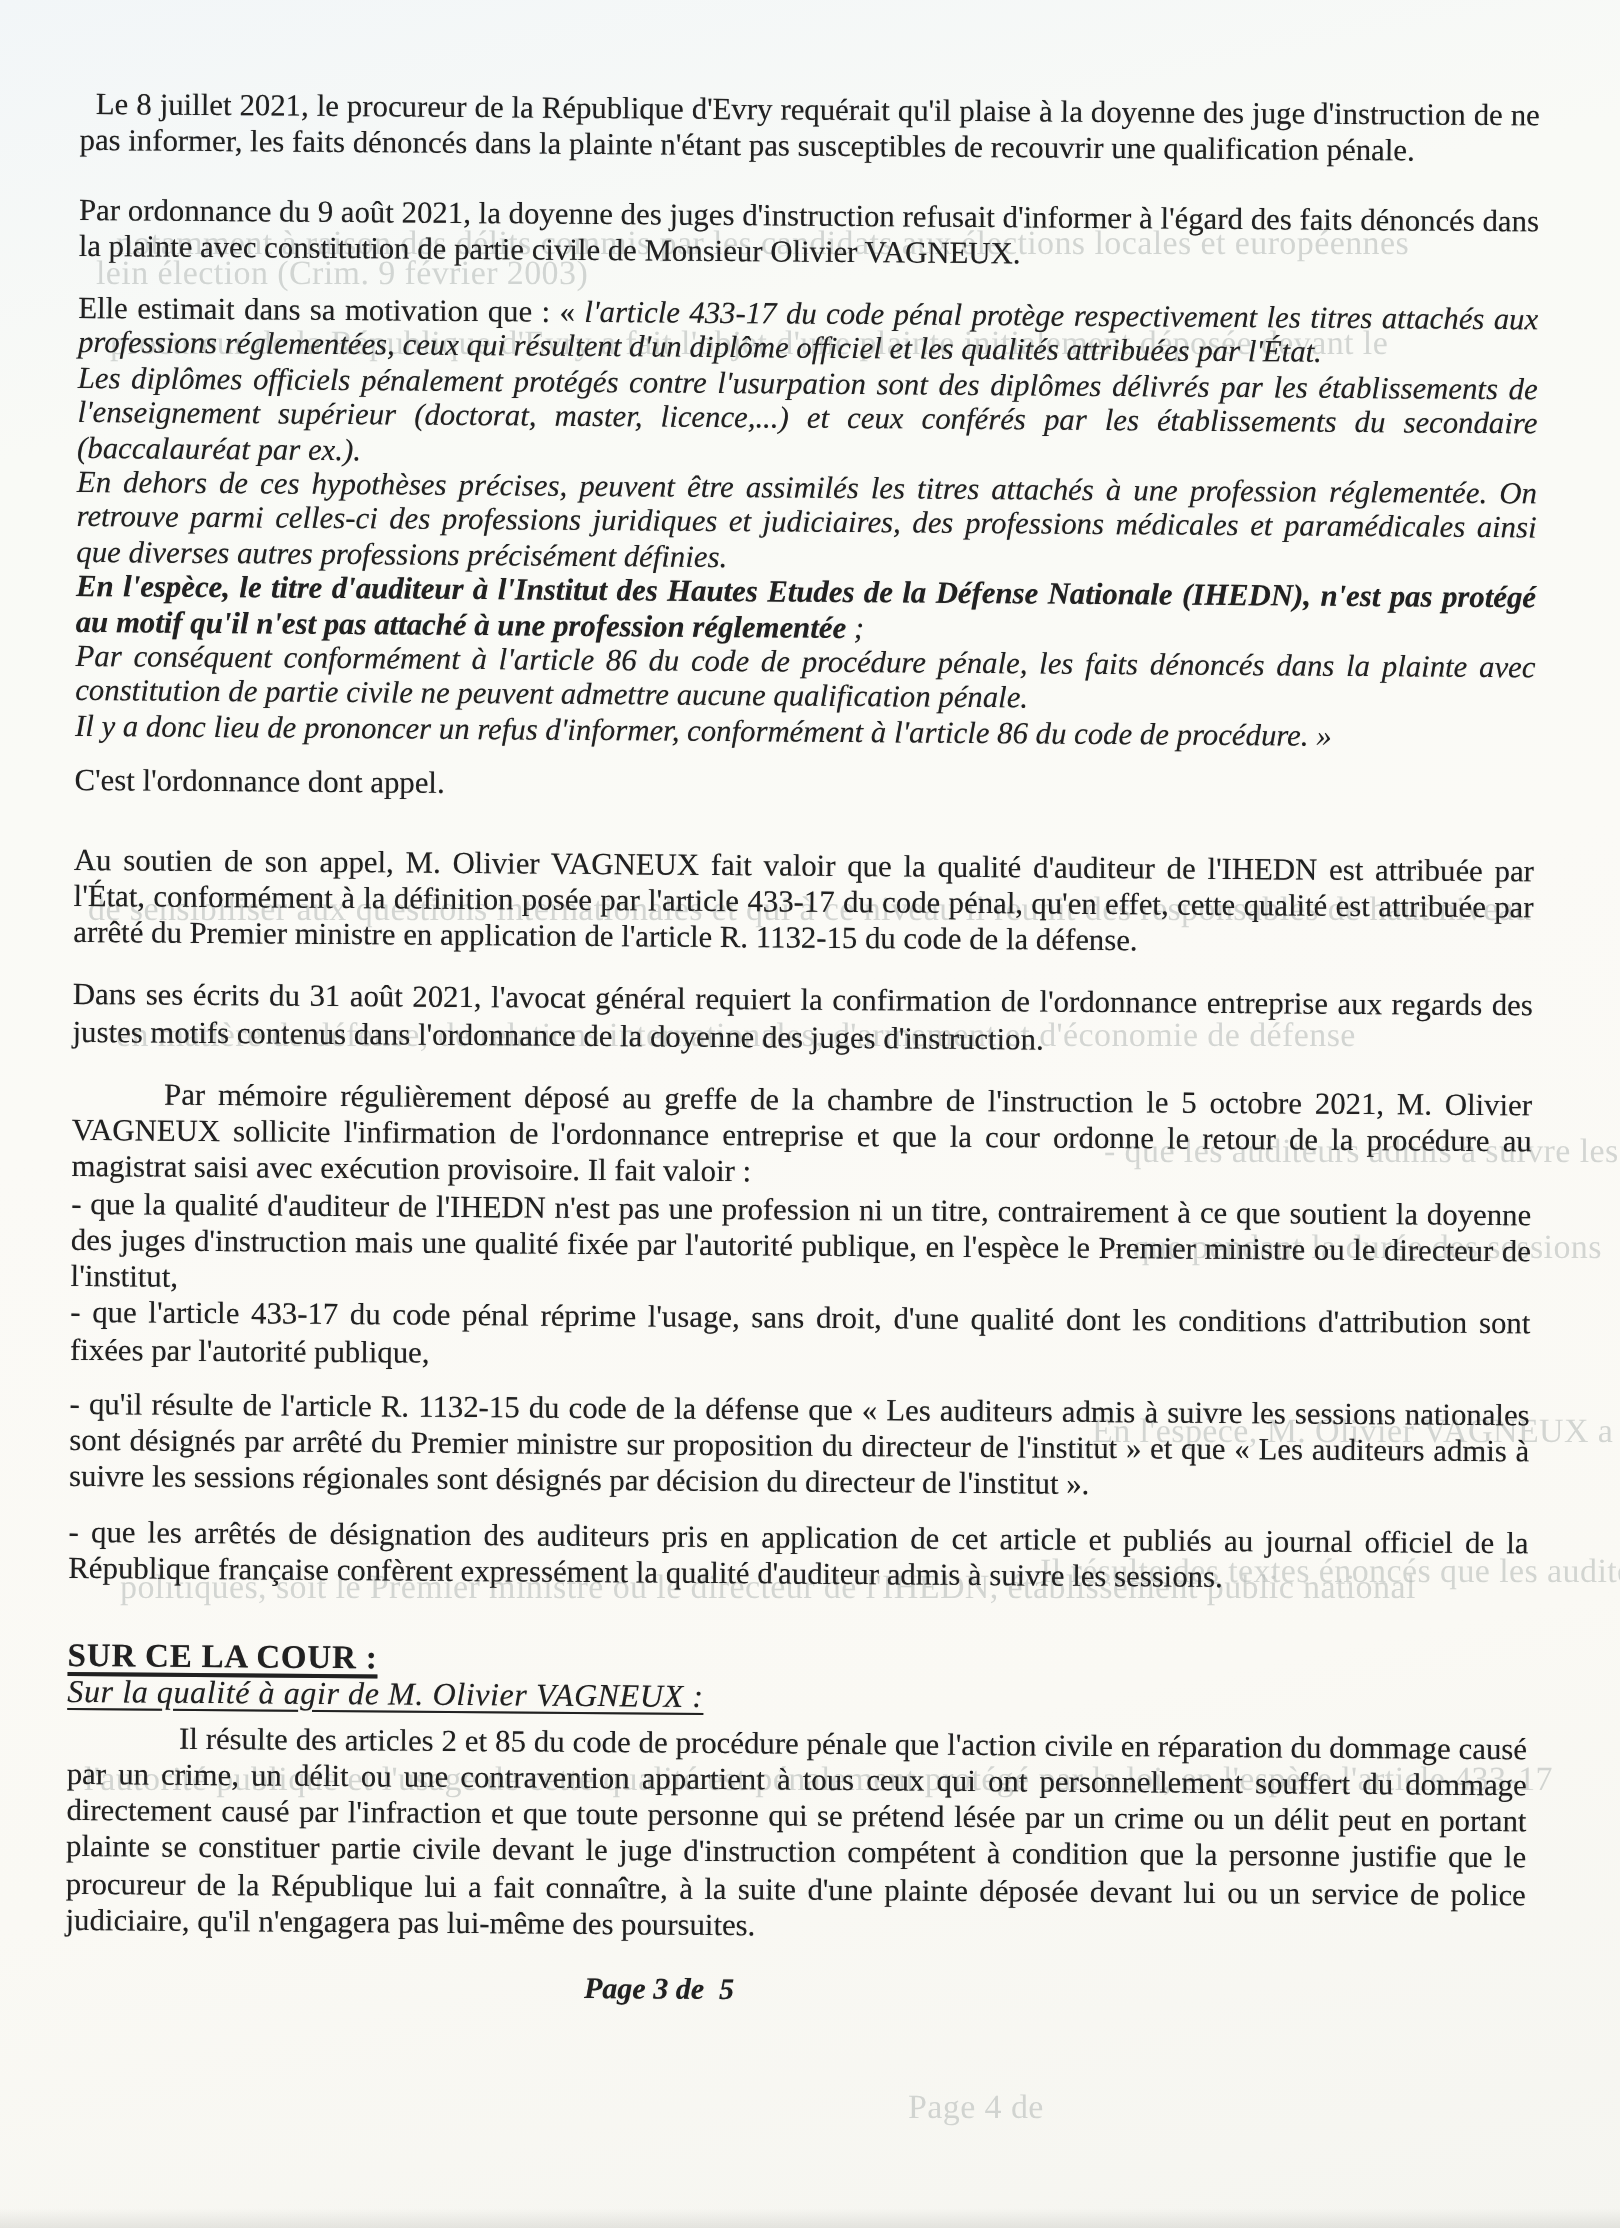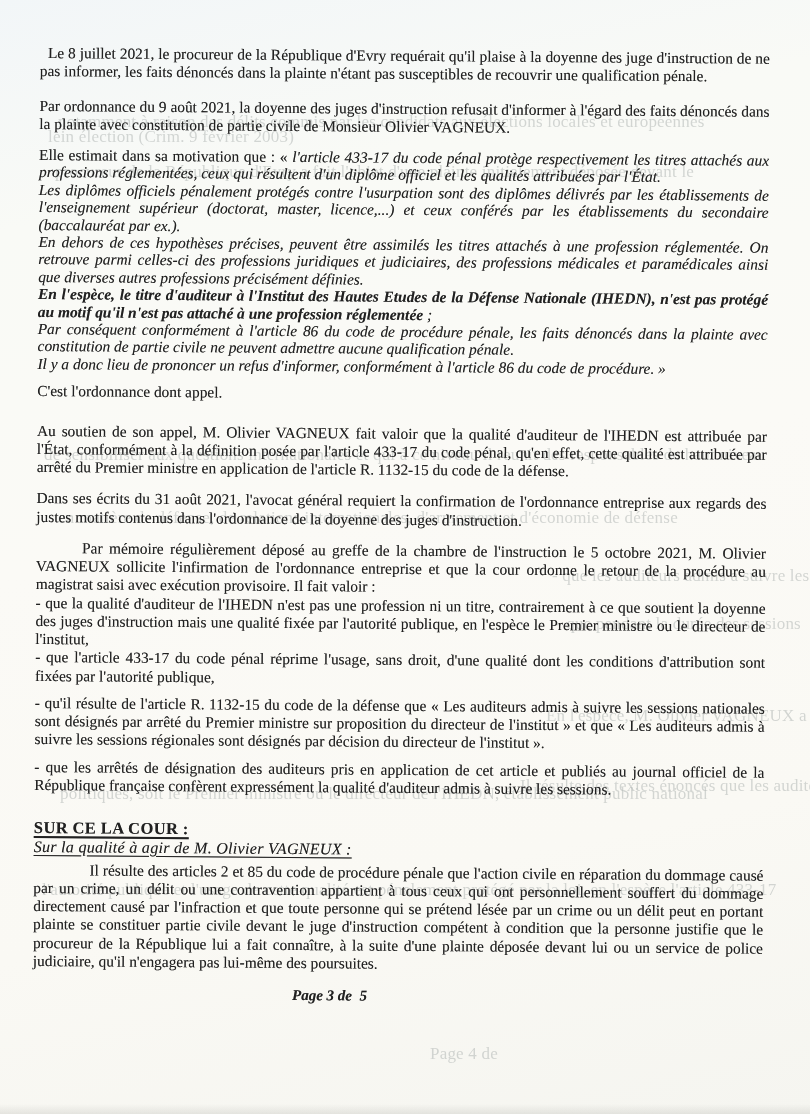--- a/index.html
+++ b/index.html
@@ -106,21 +106,21 @@
     <div class="ghost" style="top:127px; left:48px;">lein élection (Crim. 9 février 2003)</div>
     <div class="ghost" style="top:162px; left:55px;">procureur de la République d'Evry a fait l'objet d'une plainte initialement déposée devant le</div>
     <div class="ghost" style="top:445px; left:44px;">de sensibiliser aux questions internationales et qui à ce niveau il reunit des responsables de haut niveau</div>
     <div class="ghost" style="top:566px; left:552px;">- que les auditeurs admis à suivre les sessions</div>
     <div class="ghost" style="top:508px; left:58px;">en matière de défense, de relations internationales, d'armement et d'économie de défense</div>
     <div class="ghost" style="top:614px; left:556px;">- que pendant la durée des sessions</div>
     <div class="ghost" style="top:706px; left:546px;">En l'espèce, M. Olivier VAGNEUX a porté plainte du chef</div>
     <div class="ghost" style="top:776px; left:520px;">Il résulte des textes énoncés que les auditeurs</div>
     <div class="ghost" style="top:784px; left:60px;">politiques, soit le Premier ministre ou le directeur de l'IHEDN, établissement public national</div>
     <div class="ghost" style="top:880px; left:42px;">l'autorité publique et l'usage de cette qualité est pénalement protégé par la loi, en l'espèce l'article 433-17</div>
-    <div class="ghost" style="top:1044px; left:430px;">Page 4 de</div>
+    <div class="ghost" style="top:1044px; left:454px;">Page 4 de</div>
   </div>
 
   <div class="content">
 
     <p class="para indent-sm mb-a">Le 8 juillet 2021, le procureur de la République d'Evry requérait qu'il plaise à la doyenne des juge d'instruction de ne pas informer, les faits dénoncés dans la plainte n'étant pas susceptibles de recouvrir une qualification pénale.</p>
 
     <p class="para mb-b">Par ordonnance du 9 août 2021, la doyenne des juges d'instruction refusait d'informer à l'égard des faits dénoncés dans la plainte avec constitution de partie civile de Monsieur Olivier VAGNEUX.</p>
 
     <div class="quote">
       <p class="para"><span>Elle estimait dans sa motivation que : «  </span><span class="it">l'article 433-17 du code pénal protège respectivement les titres attachés aux professions réglementées, ceux qui résultent d'un diplôme officiel et les qualités attribuées par l'État.</span></p>

